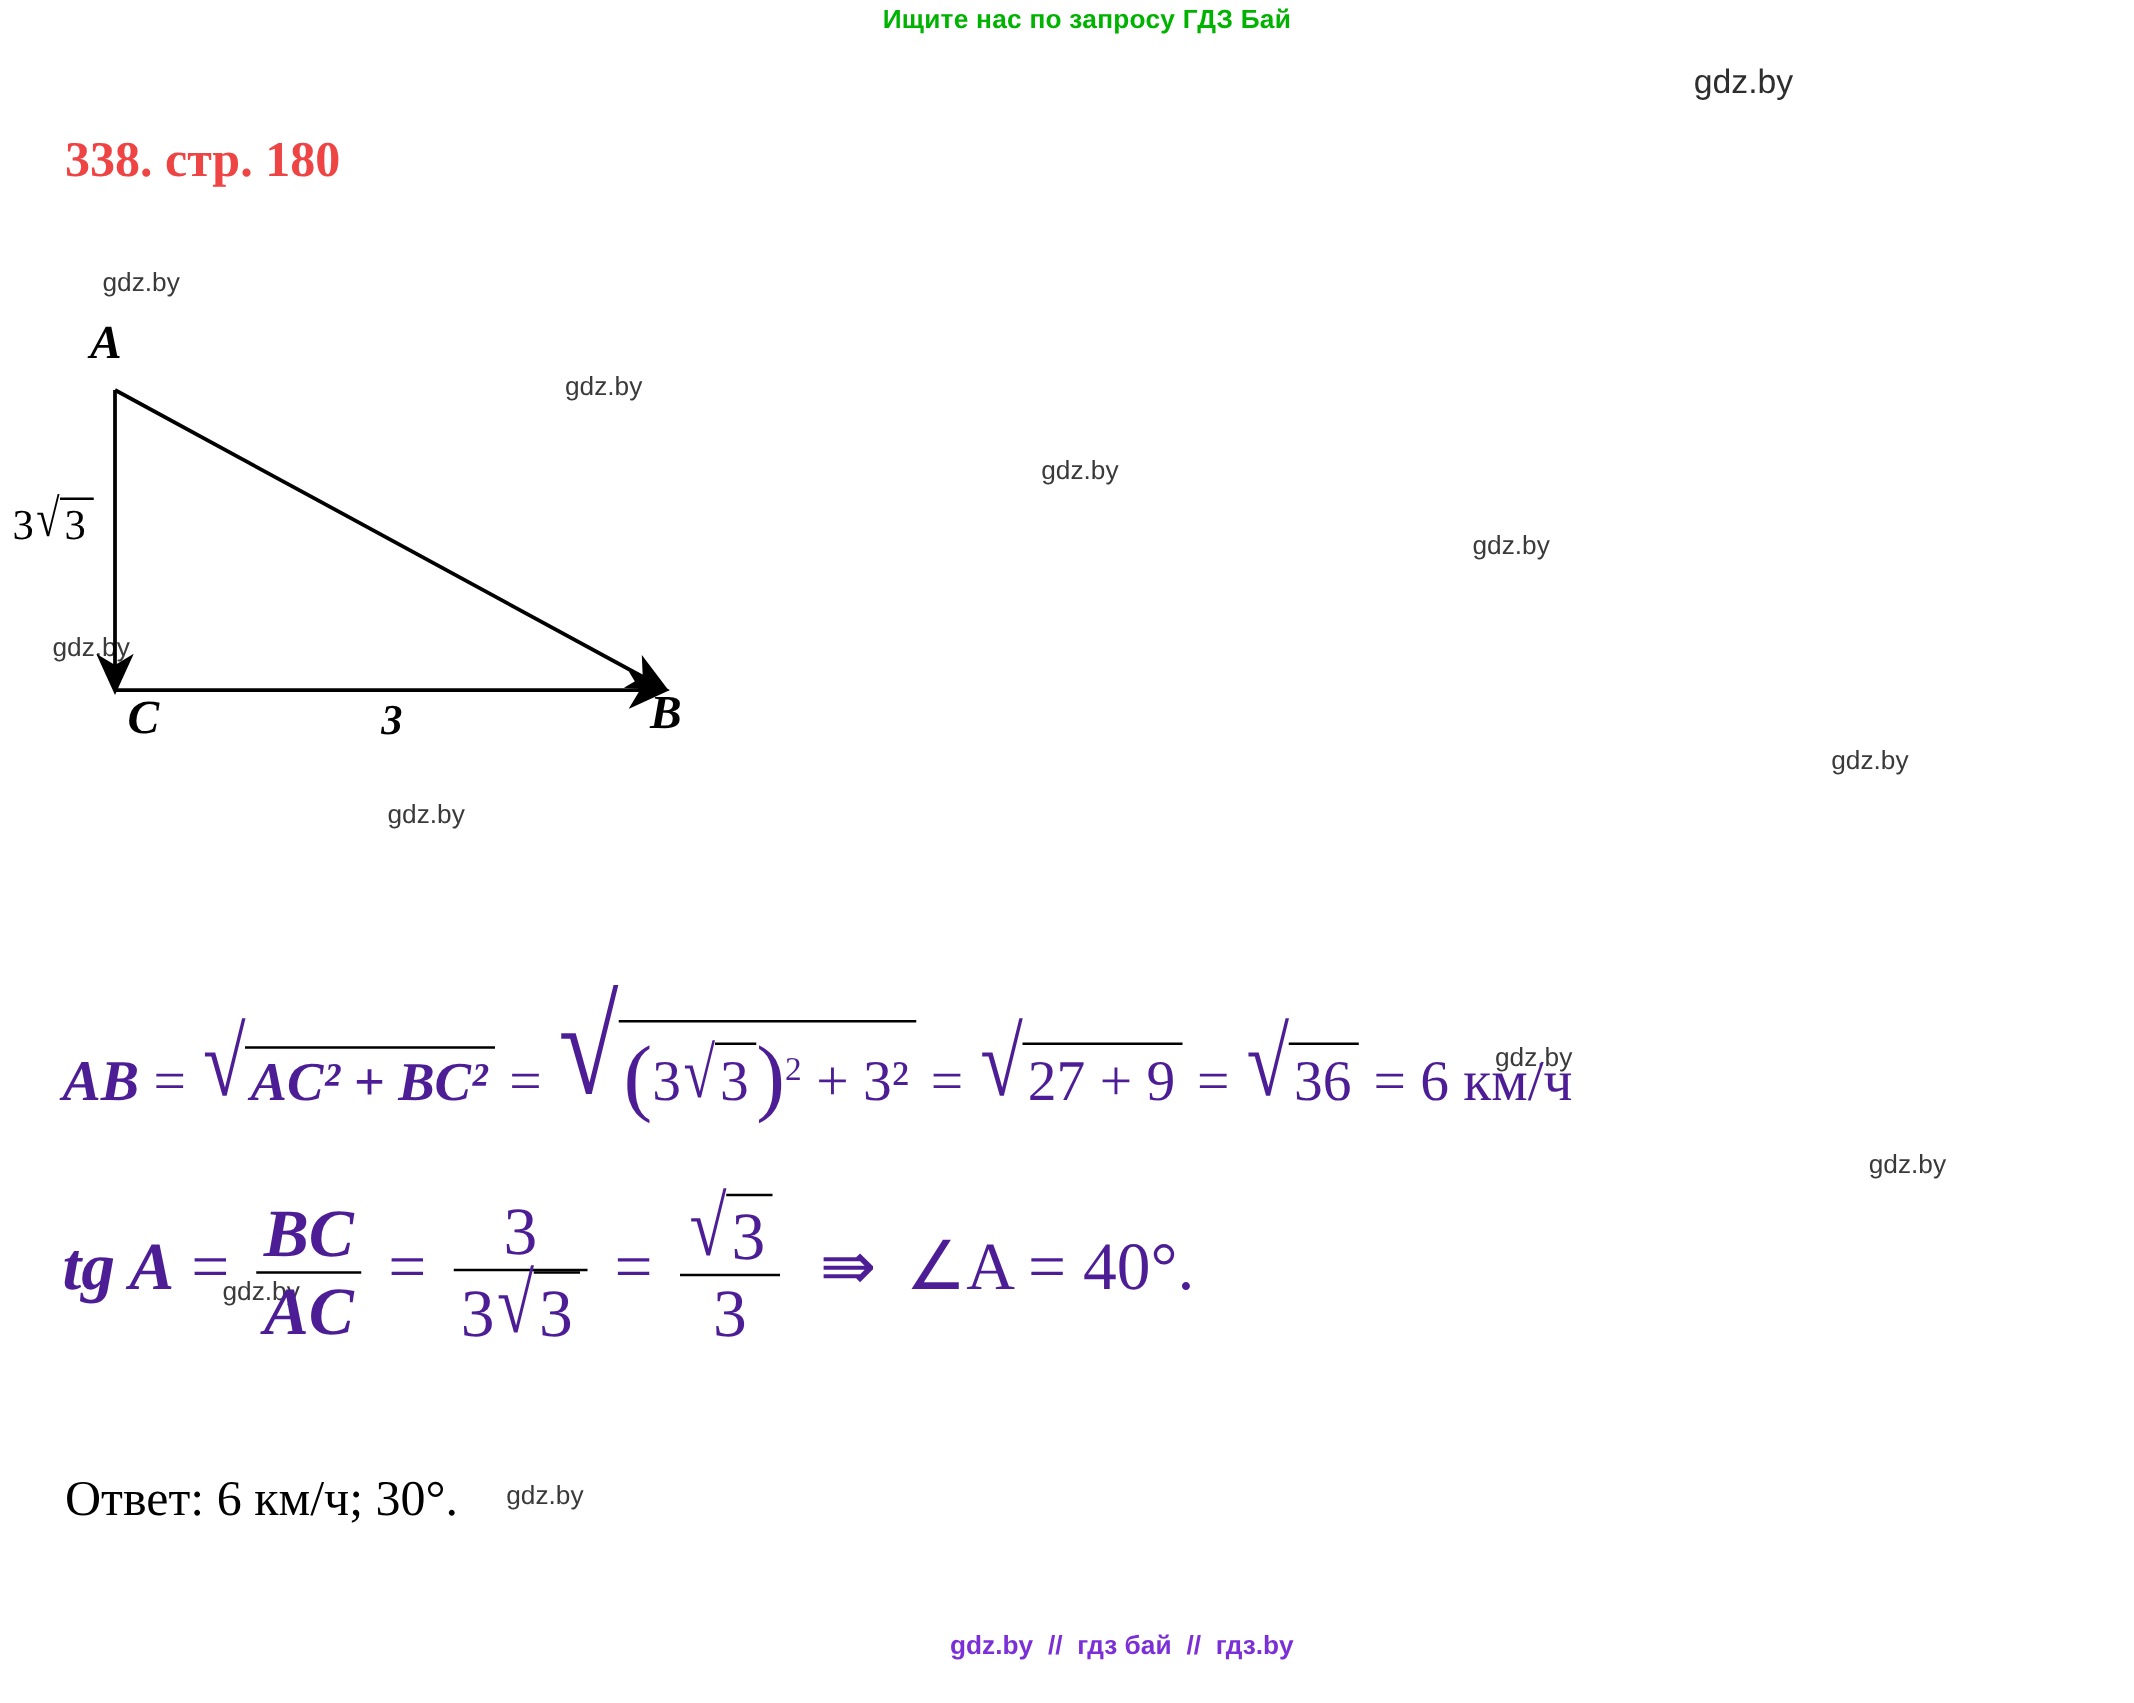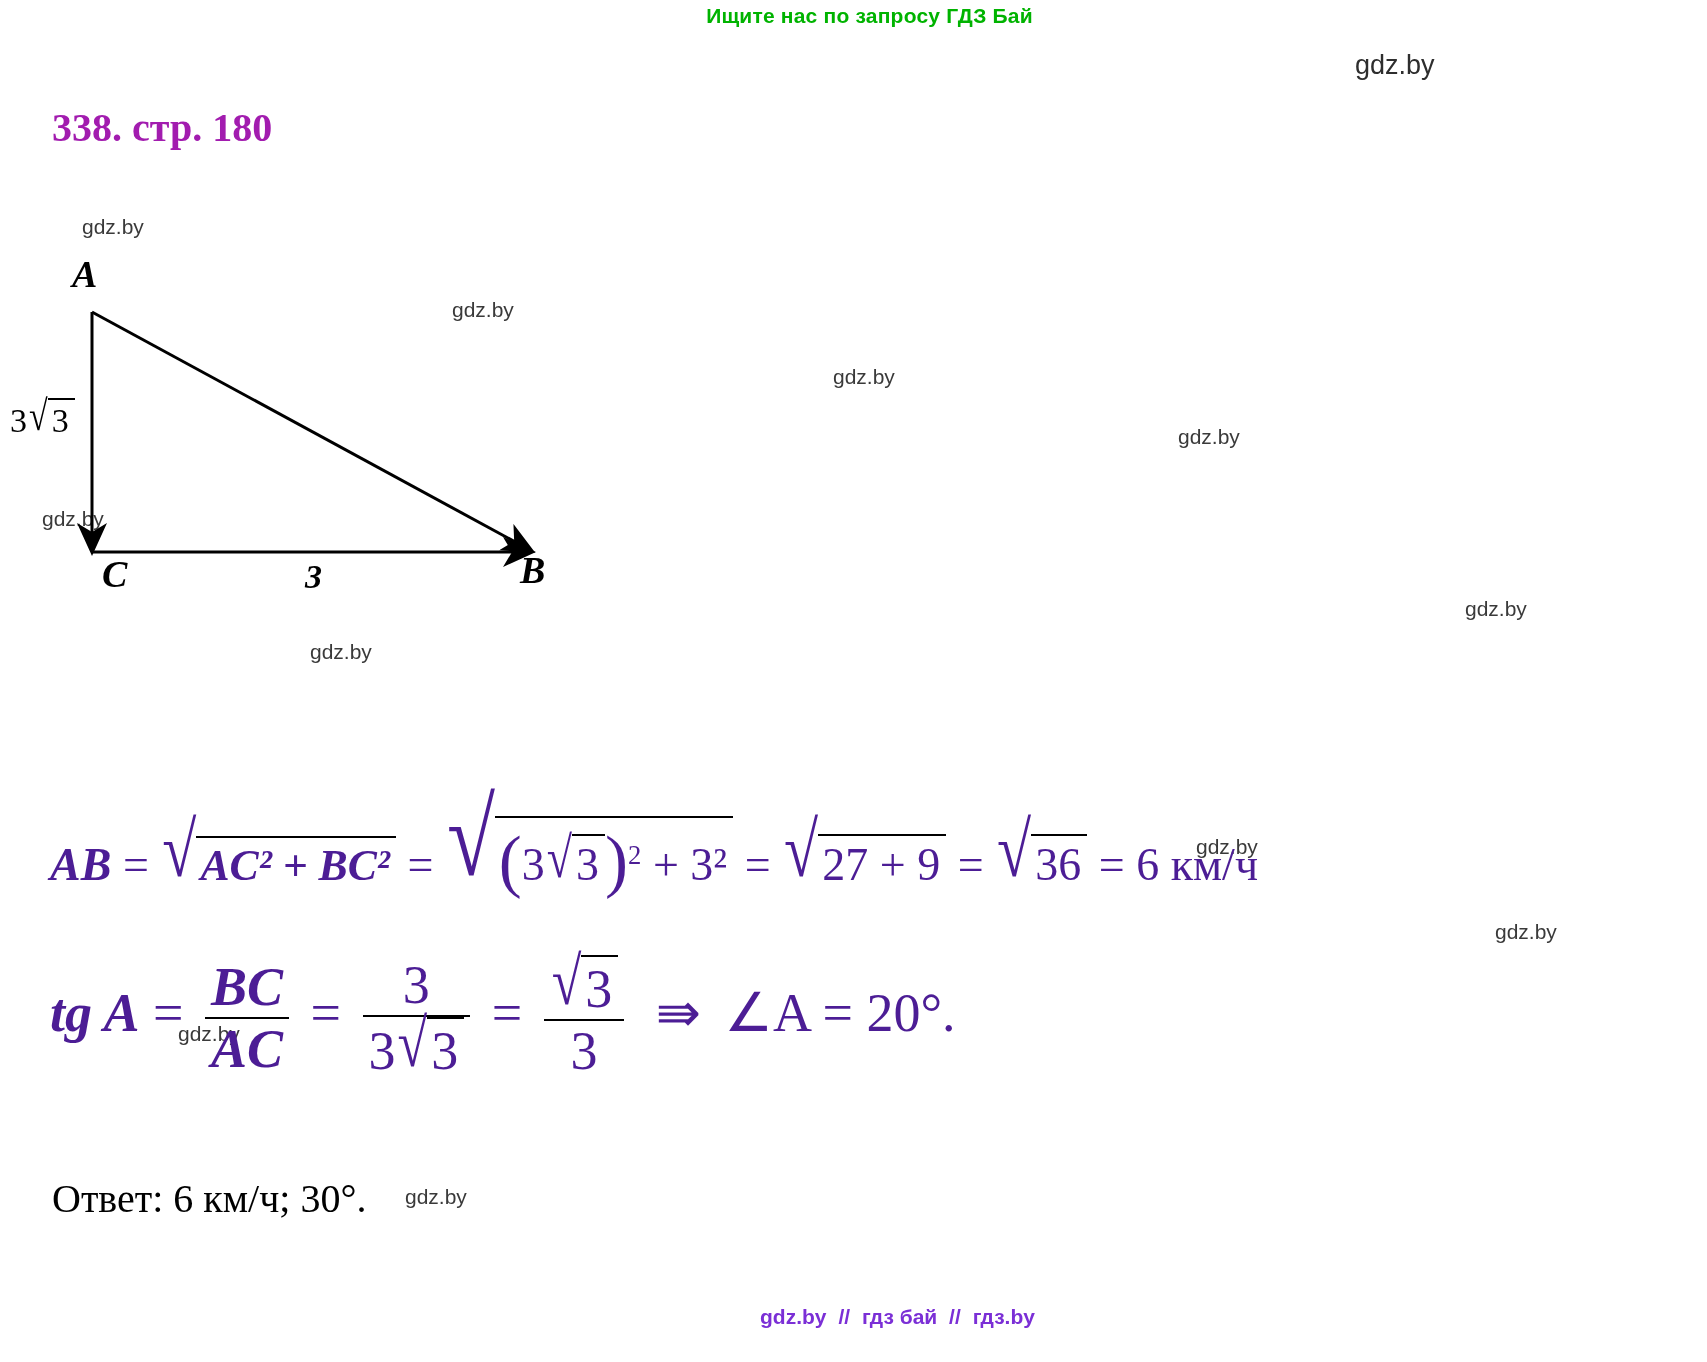--- a/index.html
+++ b/index.html
@@ -41,21 +41,21 @@
   }
   .wm.big { font-size: 27px; color: #2e2e2e; }
   
   .task-no {
     position: absolute;
     left: 52px;
     top: 104px;
     font-family: "Liberation Serif", serif;
     font-weight: bold;
     font-size: 40px;
-    color: #a21caf;
+    color: #ef4444;
   }
   
   .figure {
     position: absolute;
     left: 60px;
     top: 250px;
     width: 560px;
     height: 380px;
   }
   .fig-label {
@@ -198,21 +198,21 @@
     <span class="frac">
       <span class="num">3</span>
       <span class="den"><span>3</span><span class="rad"><span class="sqrtsym">√</span><span class="radicand">3</span></span></span>
     </span>
     <span>=</span>
     <span class="frac">
       <span class="num"><span class="rad"><span class="sqrtsym">√</span><span class="radicand">3</span></span></span>
       <span class="den">3</span>
     </span>
     <span style="margin:0 10px;">⇛</span>
-    <span>∠A = 20°.</span>
+    <span>∠A = 40°.</span>
   </div>
 
   <div class="answer">Ответ: 6 км/ч; 30°.</div>
 
   <div class="bottom-links">
     <span>gdz.by</span>
     <span class="sep">//</span>
     <span>гдз бай</span>
     <span class="sep">//</span>
     <span>гдз.by</span>

